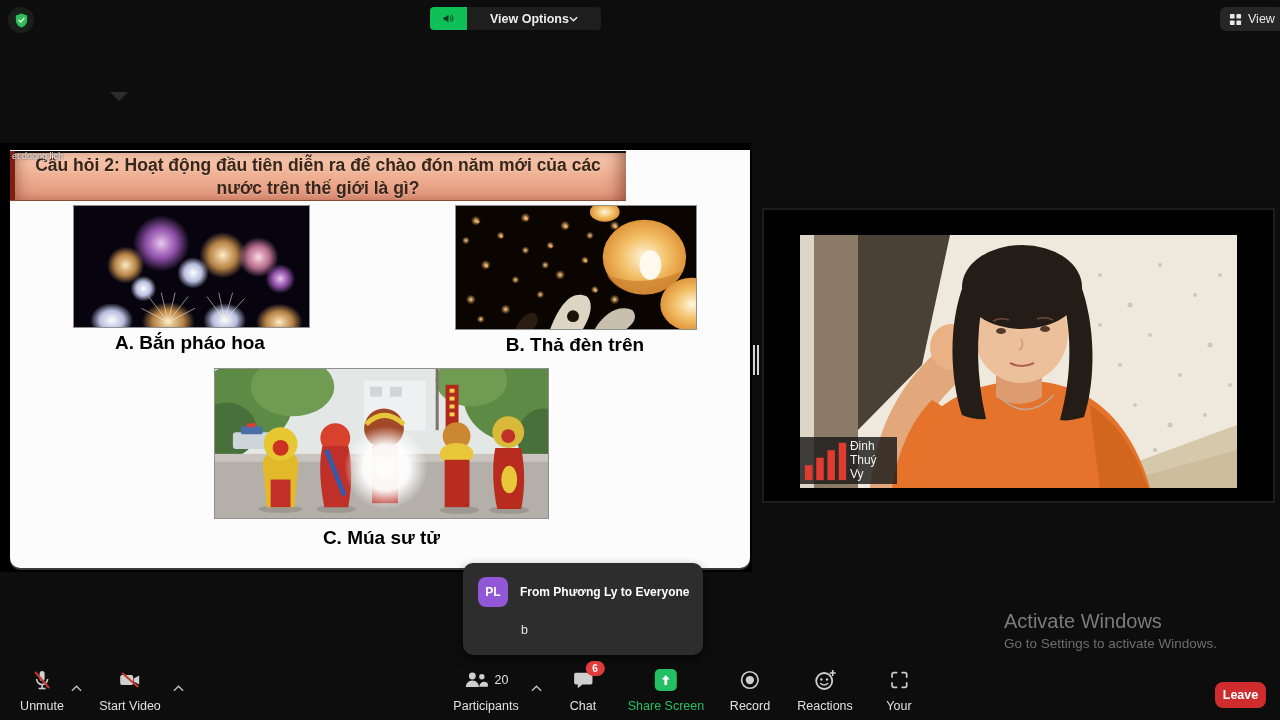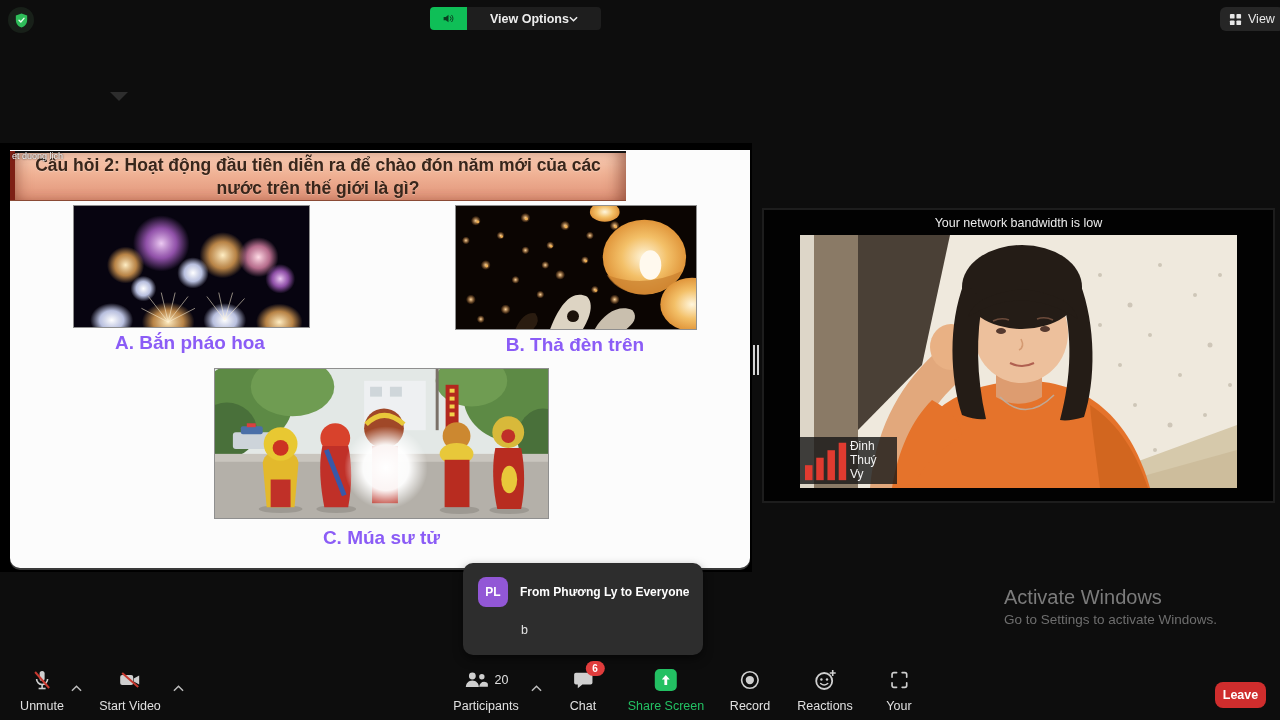--- a/index.html
+++ b/index.html
@@ -27,21 +27,21 @@
             box-shadow:inset 14px 0 16px -8px rgba(110,45,28,.6), inset -14px 0 16px -8px rgba(110,45,28,.6);
             display:flex;align-items:center;justify-content:center;}
   .q-strip{position:absolute;left:0;top:1px;width:5px;height:49px;background:#7d1f14;z-index:2;}
   .q-text{width:700px;text-align:center;font-size:17.5px;font-weight:bold;color:#38261b;line-height:1.3;
           text-shadow:0 1px 0 rgba(255,255,255,.25);}
   .opt-img{position:absolute;border:1px solid #8f8f8f;box-sizing:border-box;overflow:hidden;background:#000;}
   .opt-img svg{display:block;width:100%;height:100%;}
   #img-a{left:63px;top:55px;width:237px;height:123px;}
   #img-b{left:445px;top:55px;width:242px;height:125px;}
   #img-c{left:204px;top:218px;width:335px;height:151px;}
-  .opt-label{position:absolute;text-align:center;font-size:19px;font-weight:bold;color:#8b5cf6;}
+  .opt-label{position:absolute;text-align:center;font-size:19px;font-weight:bold;color:#000000;}
   #cap-a{left:40px;top:182px;width:280px;}
   #cap-b{left:430px;top:184px;width:270px;}
   #cap-c{left:204px;top:377px;width:335px;}
   
   .divider{position:absolute;left:753px;top:345px;width:7px;height:30px;display:flex;gap:2px;cursor:col-resize;}
   .divider span{width:2px;height:30px;background:#d4d4d4;}
   
   .video-panel{position:absolute;left:762px;top:208px;width:513px;height:295px;background:#020202;
                border:2px solid #1d1d1d;box-sizing:border-box;}
   .bw-warning{position:absolute;left:0;top:6px;width:100%;text-align:center;font-size:12.5px;color:#ededed;}
@@ -52,21 +52,21 @@
   
   .chat-popup{position:absolute;left:463px;top:563px;width:240px;height:92px;background:#2d2d2d;border-radius:10px;
               box-shadow:0 4px 10px rgba(0,0,0,.5);cursor:pointer;}
   .chat-avatar{position:absolute;left:15px;top:14px;width:30px;height:30px;border-radius:8px;background:#9257d6;
                color:#fff;font-size:12px;font-weight:bold;display:flex;align-items:center;justify-content:center;}
   .chat-header{position:absolute;left:57px;top:22px;font-size:12px;font-weight:bold;color:#ffffff;}
   .chat-message{position:absolute;left:58px;top:60px;font-size:12.5px;color:#e3e3e3;}
   .chat-tail{position:absolute;left:110px;top:92px;width:0;height:0;
              border-left:9px solid transparent;border-right:9px solid transparent;border-top:9px solid #2d2d2d;}
   
-  .watermark{position:absolute;left:1004px;top:586px;color:#7b7b7b;}
+  .watermark{position:absolute;left:1004px;top:610px;color:#7b7b7b;}
   .watermark .l1{font-size:20px;}
   .watermark .l2{font-size:13.5px;color:#6e6e6e;margin-top:3px;}
   
   .tb-item{position:absolute;top:668px;transform:translateX(-50%);display:flex;flex-direction:column;
            align-items:center;gap:7px;color:#e0e0e0;font-size:12.5px;cursor:pointer;white-space:nowrap;}
   .tb-icon{height:24px;display:flex;align-items:center;gap:5px;position:relative;}
   .tb-chevron{position:absolute;top:681px;width:16px;height:14px;display:flex;align-items:center;
               justify-content:center;cursor:pointer;}
   .badge{position:absolute;right:-10px;top:-7px;min-width:15px;height:15px;border-radius:8px;background:#e03c3c;
          color:#fff;font-size:10px;font-weight:bold;display:flex;align-items:center;justify-content:center;padding:0 2px;}
@@ -285,21 +285,20 @@
       <div class="opt-label" id="cap-c">C. Múa sư tử</div>
     </div>
   </div>
 
   <div class="divider">
       <span></span>
       <span></span>
     </div>
 
   <div class="video-panel">
-    <div class="bw-warning">Your network bandwidth is low</div>
     <div class="video-tile">
       <svg viewBox="0 0 437 253" preserveAspectRatio="none">
         <rect width="437" height="253" fill="#efe9dd"></rect>
         <g fill="#b9b0a0" opacity=".6">
           <circle cx="300" cy="40" r="2"></circle>
             <circle cx="330" cy="70" r="2.5"></circle>
             <circle cx="360" cy="30" r="2"></circle>
           <circle cx="395" cy="60" r="2"></circle>
             <circle cx="410" cy="110" r="2.5"></circle>
             <circle cx="380" cy="140" r="2"></circle>

